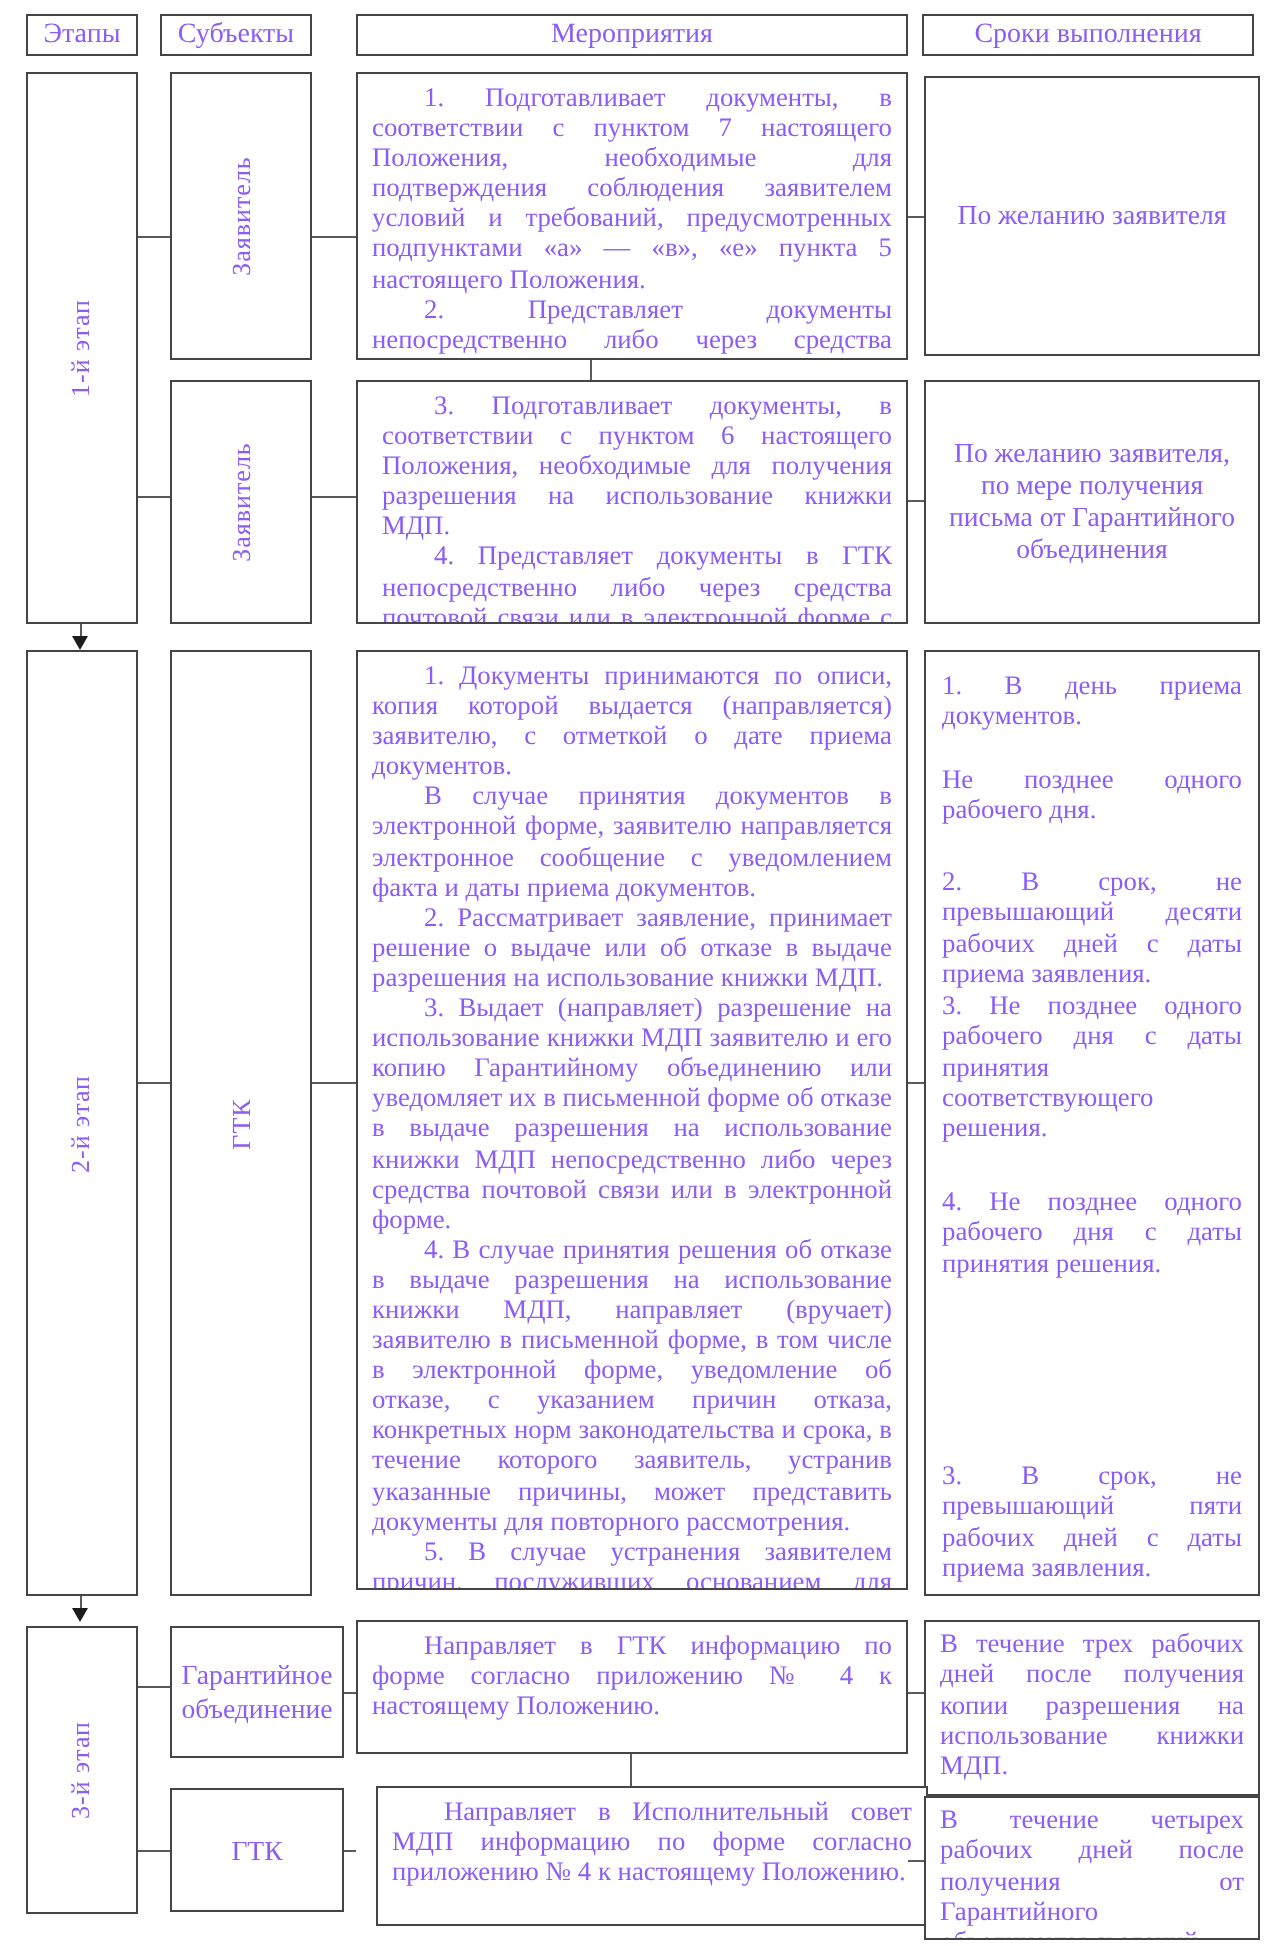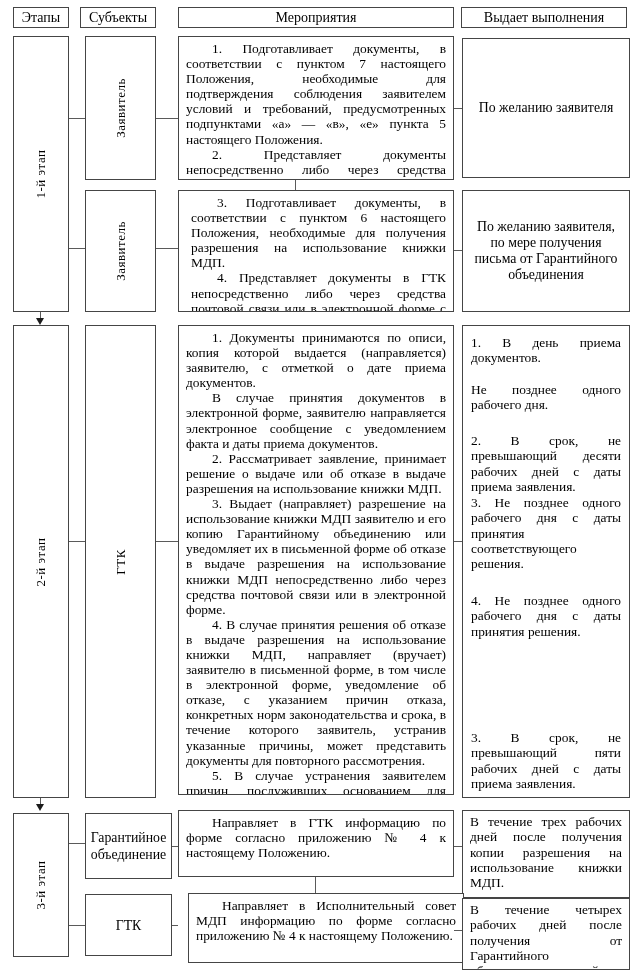--- a/index.html
+++ b/index.html
@@ -1,18 +1,18 @@
 <!DOCTYPE html>
 <html lang="ru"><head>
 <meta charset="utf-8">
 <style>
   html,body{margin:0;padding:0;background:#ffffff;}
   #canvas{
     position:relative;width:636px;height:973px;background:#ffffff;
-    font-family:"Liberation Serif","DejaVu Serif",serif;color:#000000;overflow:hidden;
+    font-family:"Liberation Serif","DejaVu Serif",serif;color:#8b5cf6;overflow:hidden;
   }
   .box{position:absolute;border:1px solid #454545;background:#ffffff;box-sizing:border-box;overflow:hidden;}
   .hdr{display:flex;align-items:center;justify-content:center;font-size:14px;}
   .vlabel{display:flex;align-items:center;justify-content:center;}
   .vlabel span{transform:rotate(-90deg);white-space:nowrap;font-size:13px;letter-spacing:.5px;}
   .acts{padding:4px 7px 0 7px;font-size:13.4px;line-height:15.1px;text-align:justify;}
   .acts p{margin:0;text-indent:26px;}
   .timebox-center{display:flex;align-items:center;justify-content:center;text-align:center;
     font-size:13.8px;line-height:16px;padding:4px 10px;}
   .timejust{font-size:13.4px;line-height:15.3px;text-align:justify;padding:3px 7px 0 7px;}
@@ -32,21 +32,21 @@
   <div class="box hdr" style="left:13px;top:7px;width:56px;height:21px;">
     <span>Этапы</span>
   </div>
   <div class="box hdr" style="left:80px;top:7px;width:76px;height:21px;">
     <span>Субъекты</span>
   </div>
   <div class="box hdr" style="left:178px;top:7px;width:276px;height:21px;">
     <span>Мероприятия</span>
   </div>
   <div class="box hdr" style="left:461px;top:7px;width:166px;height:21px;">
-    <span>Выдает выполнения</span>
+    <span>Сроки выполнения</span>
   </div>
 
   <div class="box vlabel" style="left:13px;top:36px;width:56px;height:276px;">
     <span>1-й этап</span>
   </div>
 
   <div class="box vlabel" style="left:85px;top:36px;width:71px;height:144px;">
     <span>Заявитель</span>
   </div>
   <div class="box acts" style="left:178px;top:36px;width:276px;height:144px;">

